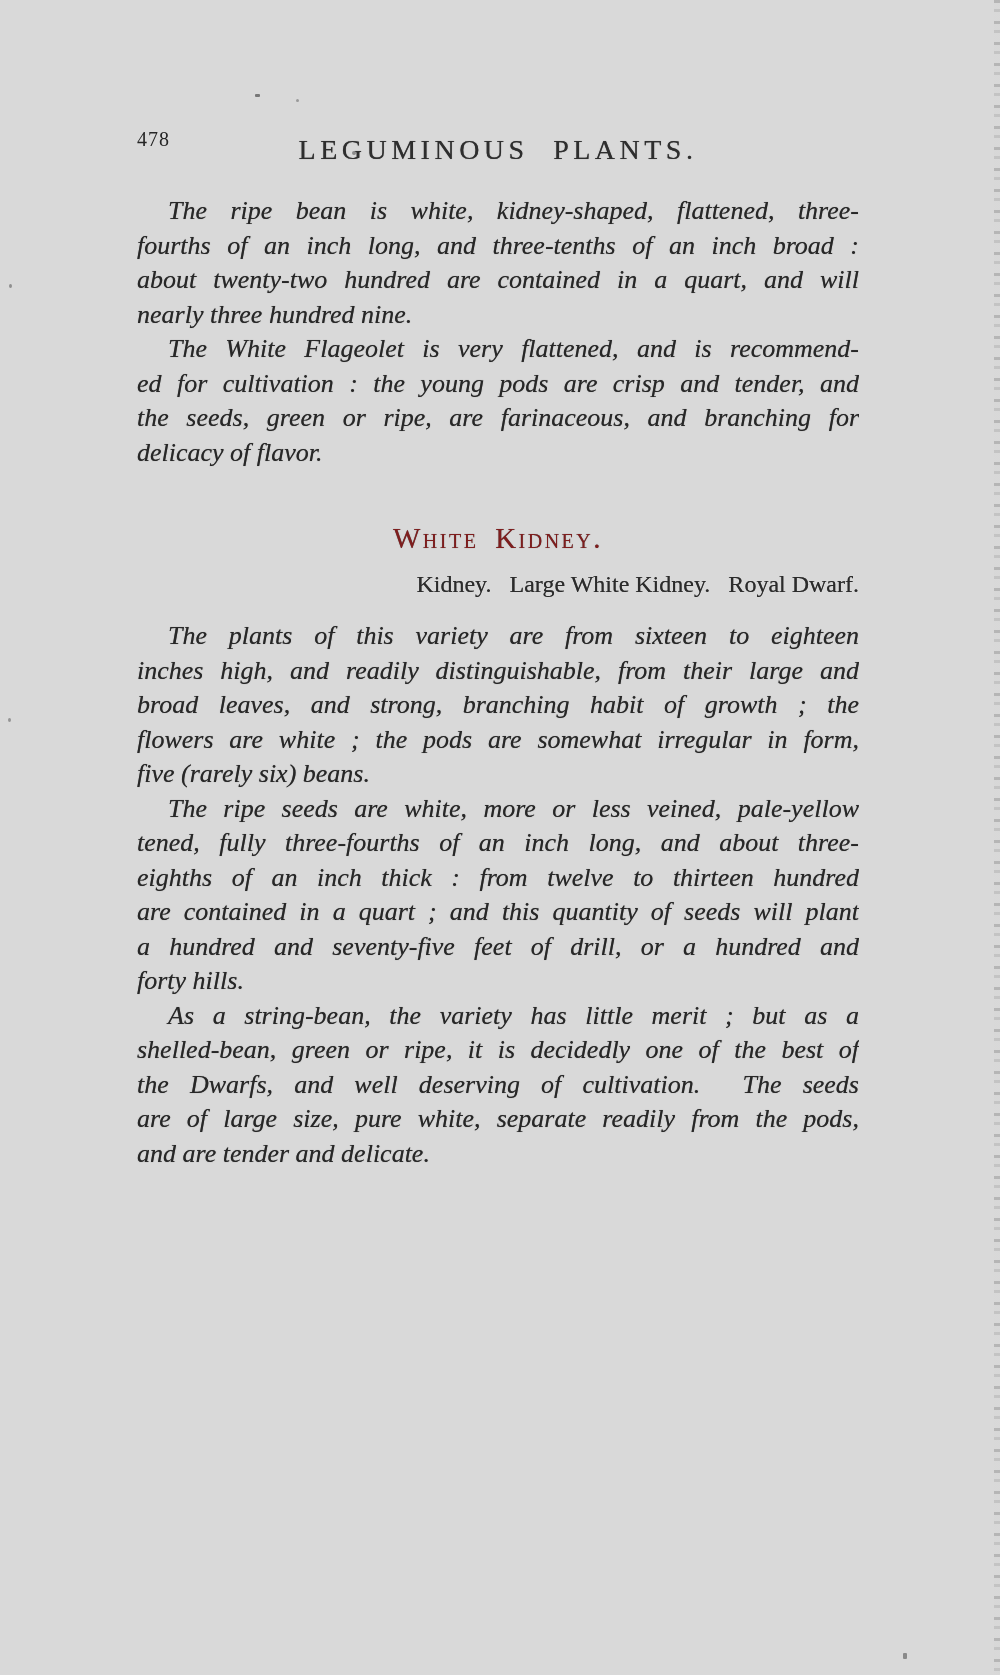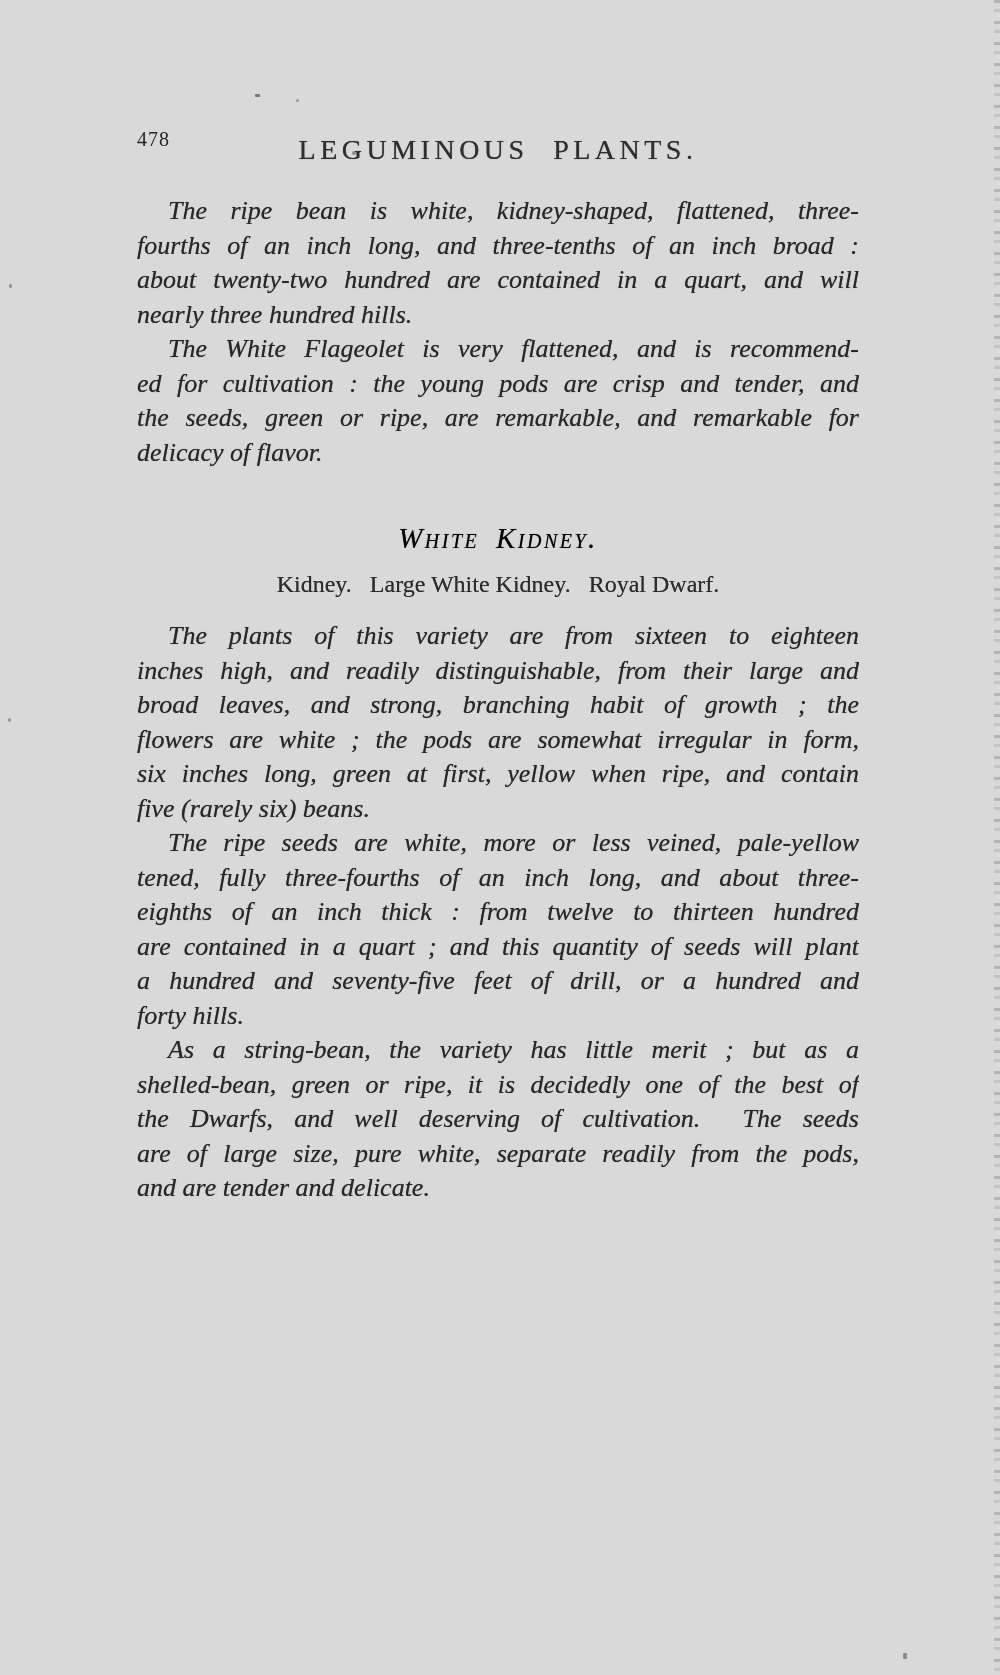--- a/index.html
+++ b/index.html
@@ -71,30 +71,29 @@
   .line.last { text-align-last: left; }
   .heading {
     margin-top: 49px;
     height: 38px;
     line-height: 38px;
     text-align: center;
     font-variant-caps: small-caps;
     font-size: 29px;
     letter-spacing: 2.5px;
     word-spacing: 7px;
-    color: #000000;
+    color: #7f1d1d;
     text-shadow: 0 0 0.7px rgba(40,40,40,0.75);
-    font-style: italic;
   }
   .subheading {
     margin-top: 11px;
     margin-bottom: 19px;
     height: 32px;
     line-height: 32px;
-    text-align: center;
+    text-align: right;
     font-size: 24px;
     color: #2b2b2b;
     white-space: pre-wrap;
     text-shadow: 0 0 0.6px rgba(40,40,40,0.7);
   }
   
   .edge-noise {
     position: absolute;
     top: 0;
     right: 0;
@@ -128,36 +127,35 @@
   <div class="running-header">
     <span class="page-number">478</span>
     <span class="running-title">LEGUMINOUS PLANTS.</span>
   </div>
 
   <div class="body-text">
       <div class="para">
         <div class="line first">The ripe bean is white, kidney-shaped, flattened, three-</div>
         <div class="line">fourths of an inch long, and three-tenths of an inch broad :</div>
         <div class="line">about twenty-two hundred are contained in a quart, and will</div>
-        <div class="line last">nearly three hundred hills.</div>
+        <div class="line last">nearly three hundred nine.</div>
       </div>
       <div class="para">
         <div class="line first">The White Flageolet is very flattened, and is recommend-</div>
         <div class="line">ed for cultivation : the young pods are crisp and tender, and</div>
-        <div class="line">the seeds, green or ripe, are remarkable, and remarkable for</div>
+        <div class="line">the seeds, green or ripe, are farinaceous, and branching for</div>
         <div class="line last">delicacy of flavor.</div>
       </div>
       <div class="heading">White Kidney.</div>
       <div class="subheading">Kidney.   Large White Kidney.   Royal Dwarf.</div>
       <div class="para">
         <div class="line first">The plants of this variety are from sixteen to eighteen</div>
         <div class="line">inches high, and readily distinguishable, from their large and</div>
         <div class="line">broad leaves, and strong, branching habit of growth ; the</div>
         <div class="line">flowers are white ; the pods are somewhat irregular in form,</div>
-        <div class="line">six inches long, green at first, yellow when ripe, and contain</div>
         <div class="line last">five (rarely six) beans.</div>
       </div>
       <div class="para">
         <div class="line first">The ripe seeds are white, more or less veined, pale-yellow</div>
         <div class="line">tened, fully three-fourths of an inch long, and about three-</div>
         <div class="line">eighths of an inch thick : from twelve to thirteen hundred</div>
         <div class="line">are contained in a quart ; and this quantity of seeds will plant</div>
         <div class="line">a hundred and seventy-five feet of drill, or a hundred and</div>
         <div class="line last">forty hills.</div>
       </div>

